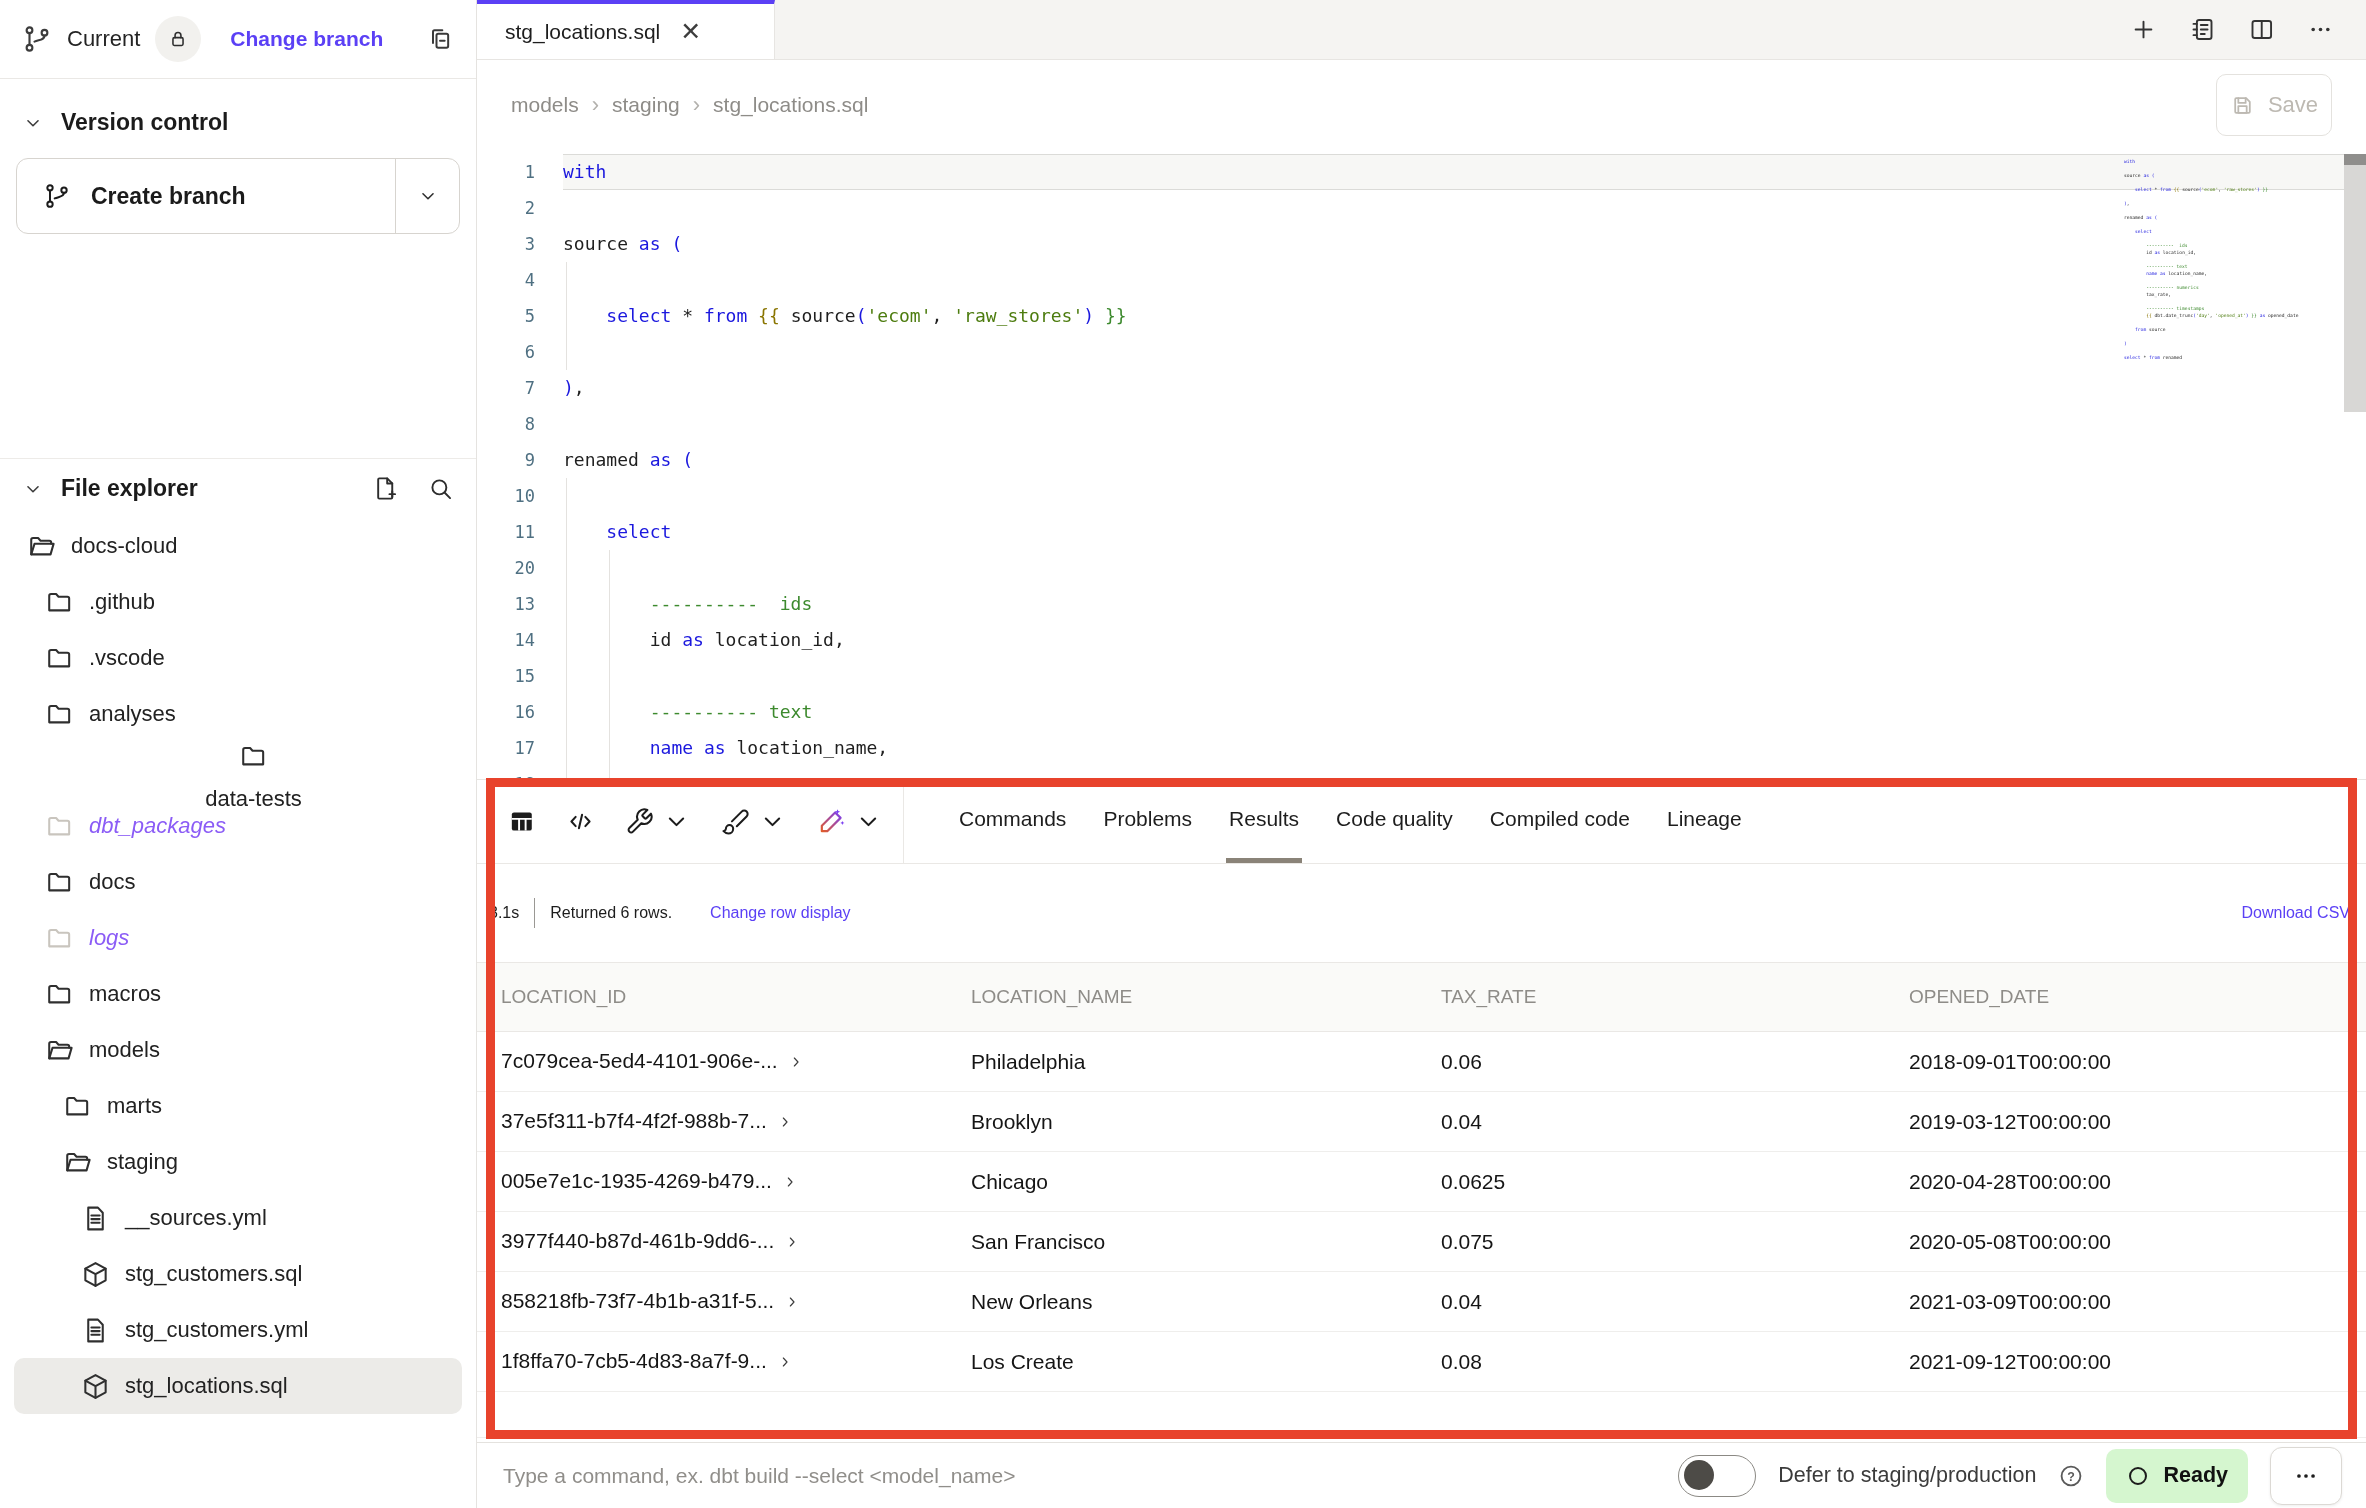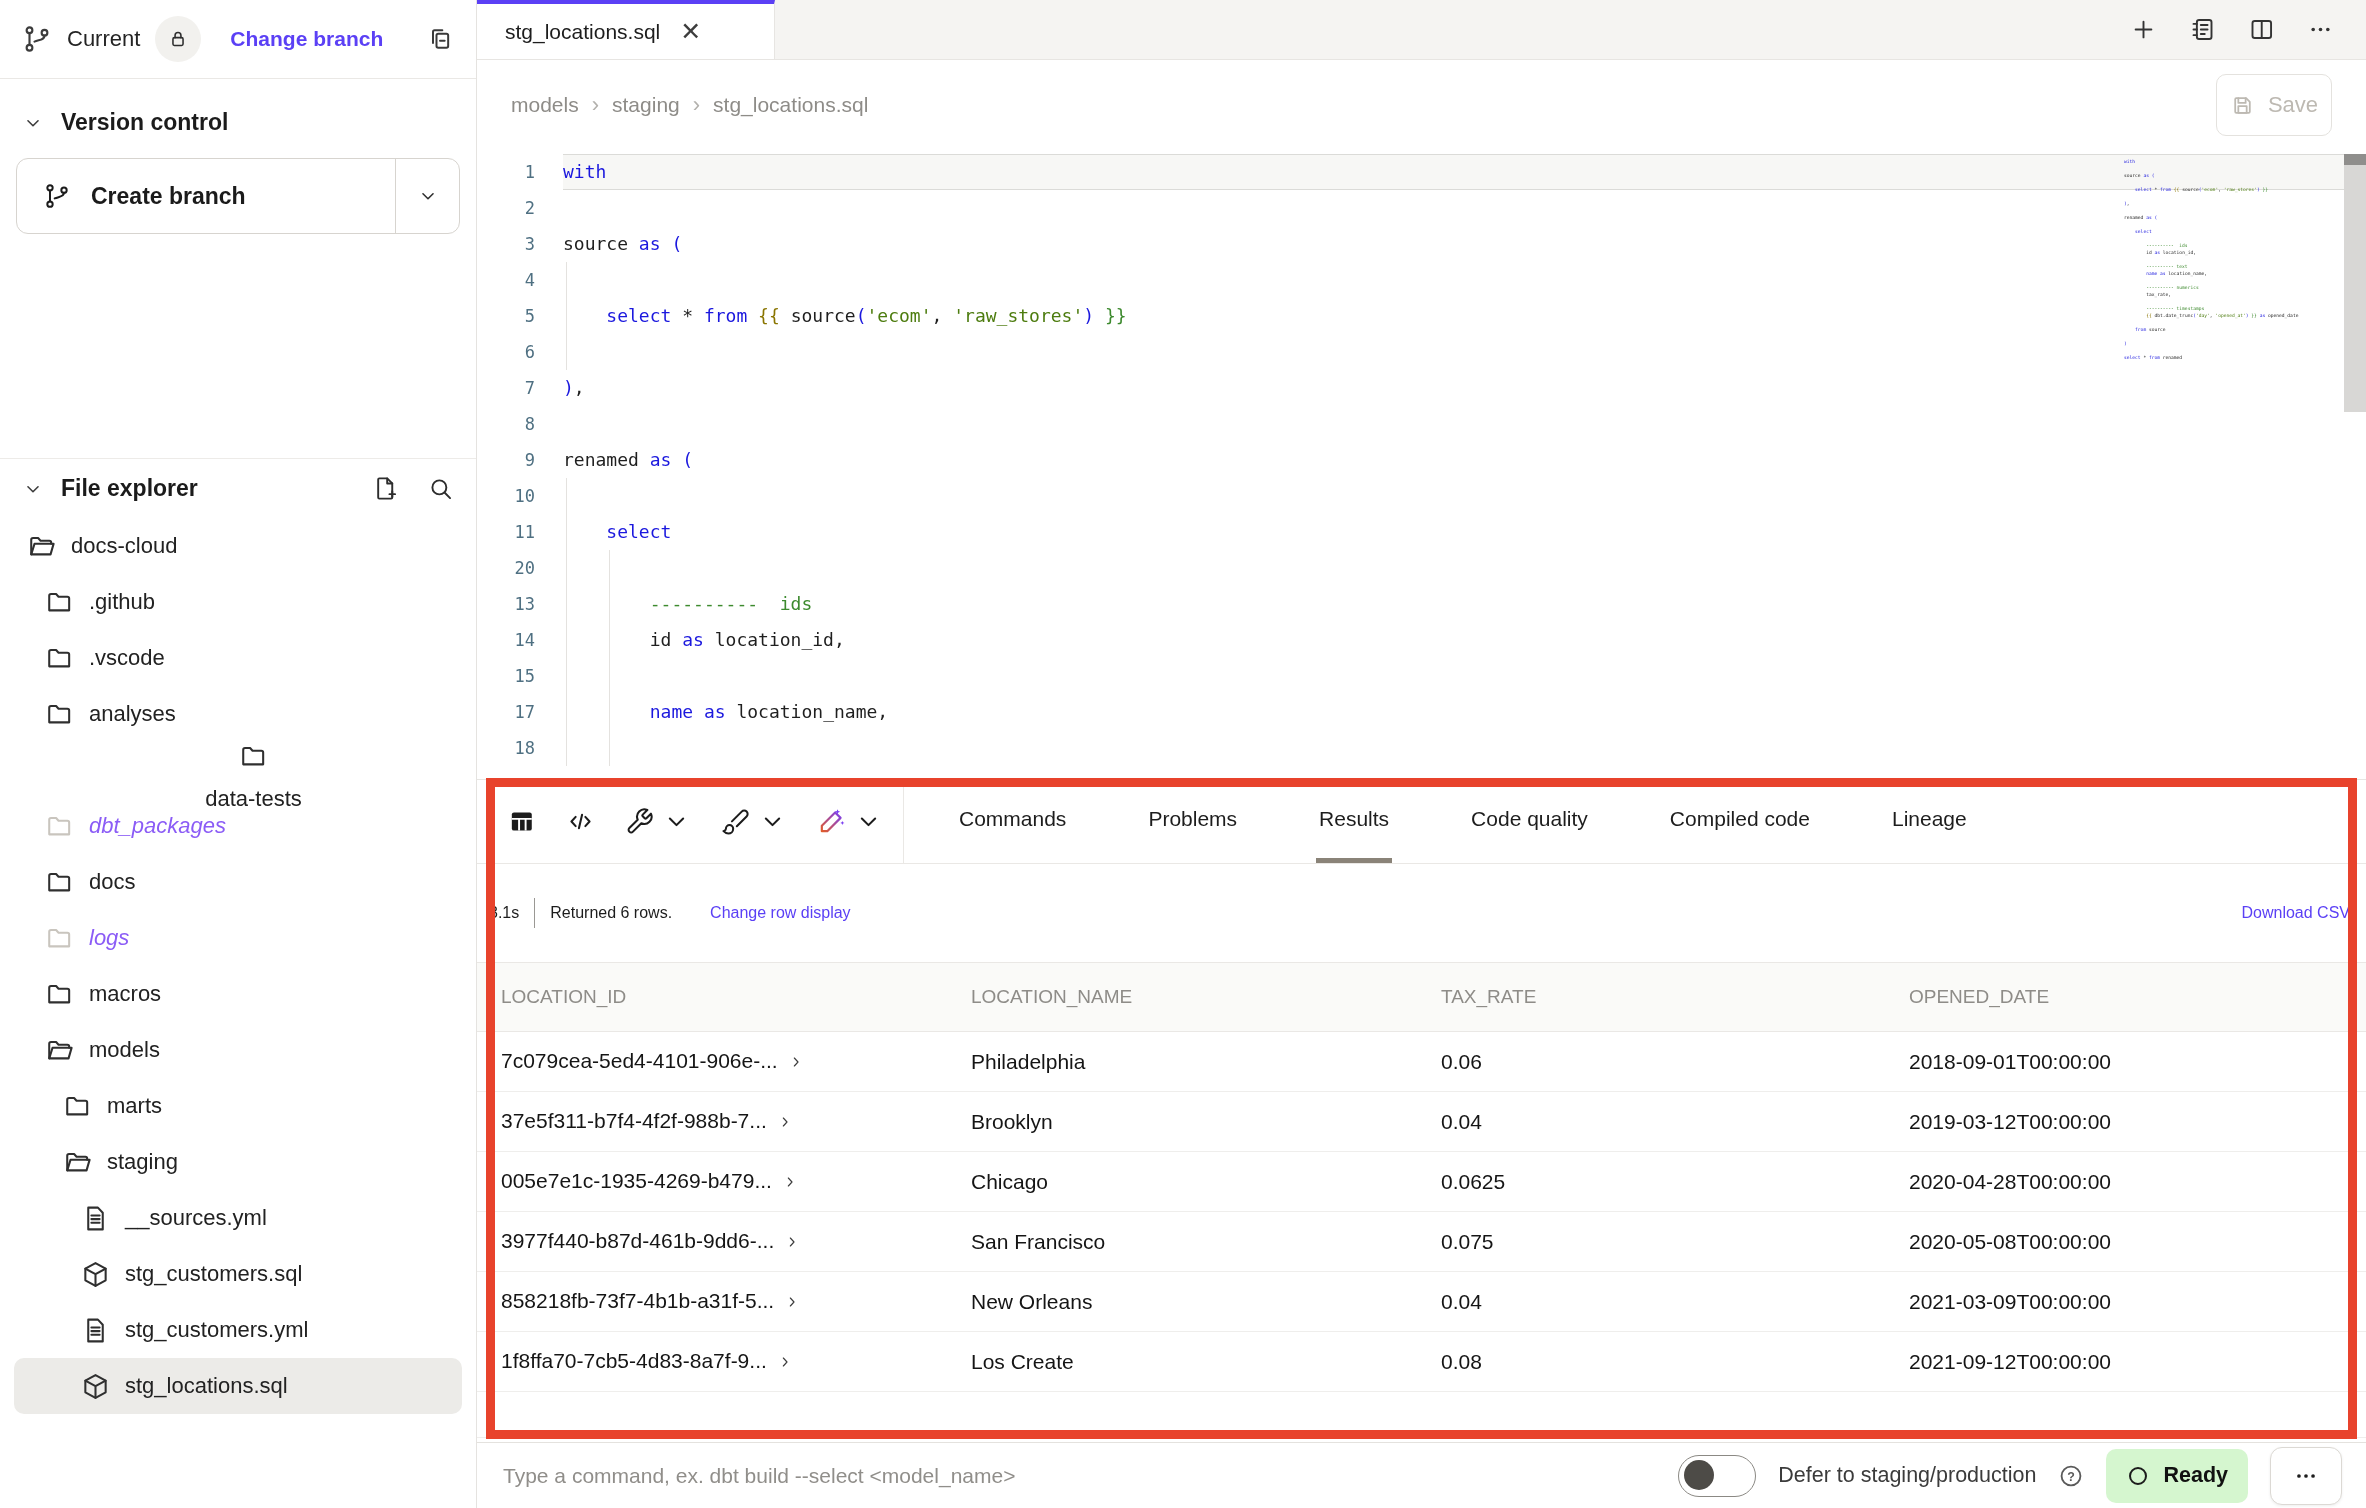--- a/index.html
+++ b/index.html
@@ -65,21 +65,21 @@
   .mini-line { font-size:4.6px; line-height:7px; white-space:pre; }
   .editor-scrollbar { position:absolute; top:4px; right:0; width:22px; height:258px; background:#d8d7d5; }
   .editor-scrollbar .thumb { height:11px; background:#8f8e8c; }
 
   
   .panel { height:663px; flex:none; border-top:1px solid #e7e5e2; background:#fff; display:flex; flex-direction:column; }
   .panel-toolbar { height:84px; flex:none; border-bottom:1px solid #eae8e5; display:flex; align-items:stretch; }
   .pt-icons { width:427px; flex:none; border-right:1px solid #eae8e5; display:flex; align-items:center; gap:30px; padding:0 30px; color:#1c1c1c; }
   .pt-icons svg { width:29px; height:29px; }
   .pt-group { display:flex; align-items:center; gap:8px; }
-  .pt-tabs { display:flex; gap:76px; padding-left:52px; }
+  .pt-tabs { display:flex; gap:31px; padding-left:52px; }
   .ptab { font-size:21px; color:#1d1d1d; display:flex; align-items:center; padding:0 3px; border-bottom:5px solid transparent; }
   .ptab.active { border-bottom-color:#8a8378; }
   .results-info { height:98px; flex:none; display:flex; align-items:center; padding:0 16px 0 12px; font-size:16px; color:#1d1d1d; }
   .pipe { width:1px; height:30px; background:#9a9894; margin:0 15px; }
   .change-row { color:#5b40f5; font-weight:500; margin-left:38px; }
   .download-csv { margin-left:auto; color:#5b40f5; font-weight:500; }
   .results-table { flex:1; overflow:hidden; }
   .tr { display:grid; grid-template-columns:470px 470px 468px 1fr; align-items:center; }
   .thead { height:70px; background:#fafaf8; border-top:1px solid #eae8e5; border-bottom:1px solid #eae8e5; color:#8e8c88; font-size:19px; font-weight:500; }
   .th, .td { padding-left:24px; white-space:nowrap; overflow:hidden; }
@@ -429,20 +429,24 @@
           </div>
           <div class="cl">
             <span class="lnum">14</span>
             <span class="ltext"><span class="guide" style="left: 3px;"></span><span class="guide" style="left: 46px;"></span><span>        </span><span class="tk-pl">id </span><span class="tk-kw">as</span><span class="tk-pl"> location_id,</span></span>
           </div>
           <div class="cl">
             <span class="lnum">15</span>
             <span class="ltext"><span class="guide" style="left: 3px;"></span><span class="guide" style="left: 46px;"></span> </span>
           </div>
           <div class="cl">
+            <span class="lnum">16</span>
+            <span class="ltext"><span class="guide" style="left: 3px;"></span><span class="guide" style="left: 46px;"></span><span>        </span><span class="tk-cm">---------- text</span></span>
+          </div>
+          <div class="cl">
             <span class="lnum">17</span>
             <span class="ltext"><span class="guide" style="left: 3px;"></span><span class="guide" style="left: 46px;"></span><span>        </span><span class="tk-kw">name</span><span class="tk-pl"> </span><span class="tk-kw">as</span><span class="tk-pl"> location_name,</span></span>
           </div>
           <div class="cl">
             <span class="lnum">18</span>
             <span class="ltext"><span class="guide" style="left: 3px;"></span><span class="guide" style="left: 46px;"></span> </span>
           </div>
         </div>
       <div class="minimap" id="minimap">
           <div class="mini-line"><span class=""><span class="tk-kw">with</span></span></div>

